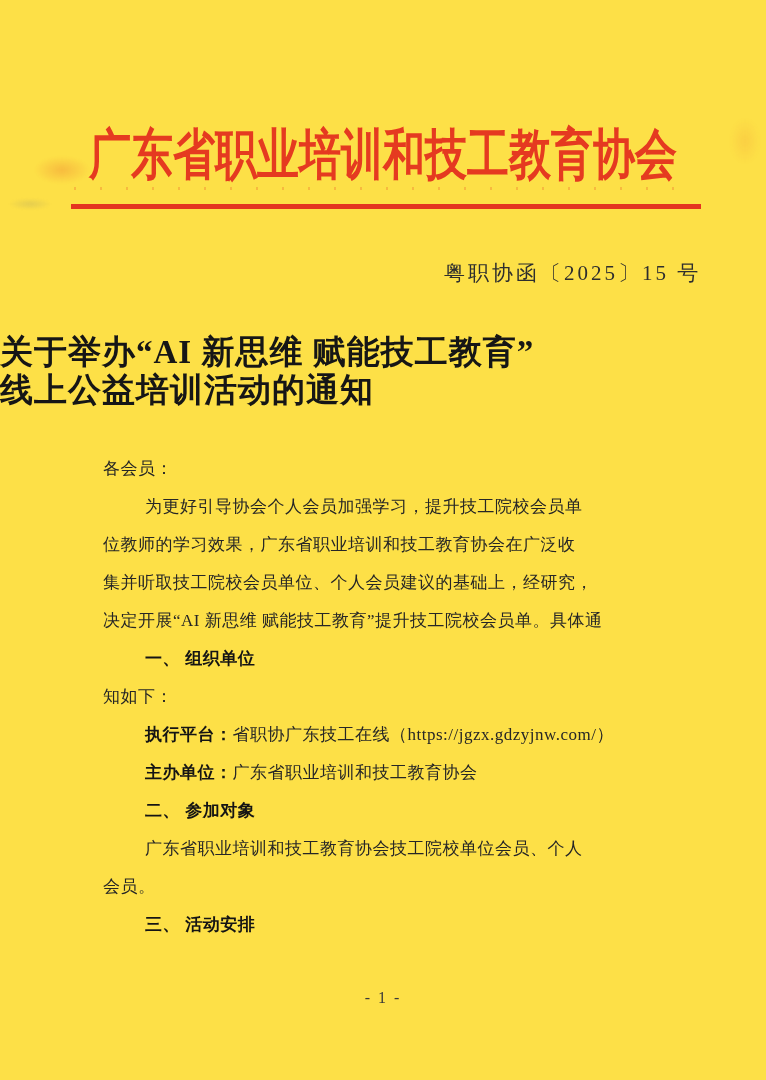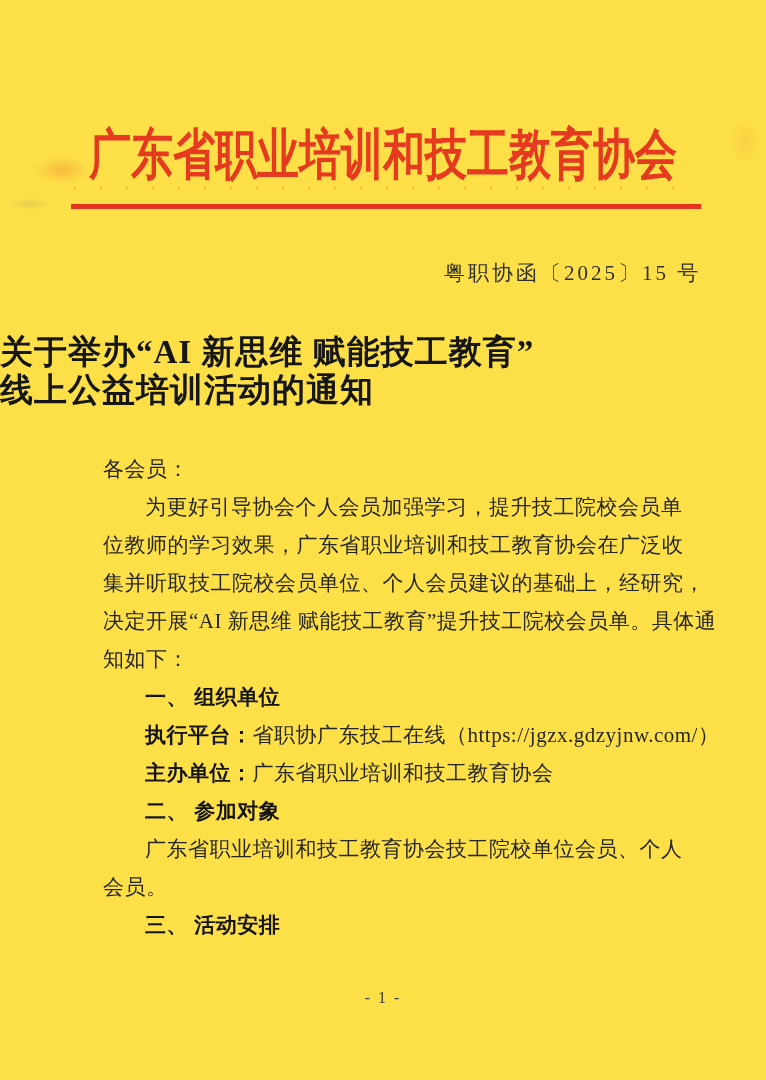--- a/index.html
+++ b/index.html
@@ -73,21 +73,21 @@
     color: #161616;
     white-space: nowrap;
   }
 
   
   .body-text {
     position: absolute;
     top: 450px;
     left: 103px;
     width: 606px;
-    font-size: 21px;
+    font-size: 17px;
     line-height: 38px;
     letter-spacing: 0.5px;
     color: #262626;
   }
   .line { white-space: nowrap; }
   .indent { padding-left: 42px; }
   .heading {
     font-family: "Liberation Sans", "DejaVu Sans", sans-serif;
     font-weight: 700;
     color: #141414;
@@ -143,23 +143,23 @@
     <div>关于举办“AI 新思维 赋能技工教育”</div>
     <div>线上公益培训活动的通知</div>
   </div>
 
   <div class="body-text">
     <div class="line">各会员：</div>
     <div class="line indent">为更好引导协会个人会员加强学习，提升技工院校会员单</div>
     <div class="line">位教师的学习效果，广东省职业培训和技工教育协会在广泛收</div>
     <div class="line">集并听取技工院校会员单位、个人会员建议的基础上，经研究，</div>
     <div class="line">决定开展“AI 新思维 赋能技工教育”提升技工院校会员单。具体通</div>
+    <div class="line indent heading">一、 组织单位</div>
+
     <div class="line">知如下：</div>
-
-    <div class="line indent heading">一、 组织单位</div>
 
     <div class="line indent">
       <span class="label">执行平台：</span><span>省职协广东技工在线（https://jgzx.gdzyjnw.com/）</span>
     </div>
 
     <div class="line indent">
       <span class="label">主办单位：</span><span>广东省职业培训和技工教育协会</span>
     </div>
 
     <div class="line indent heading">二、 参加对象</div>

